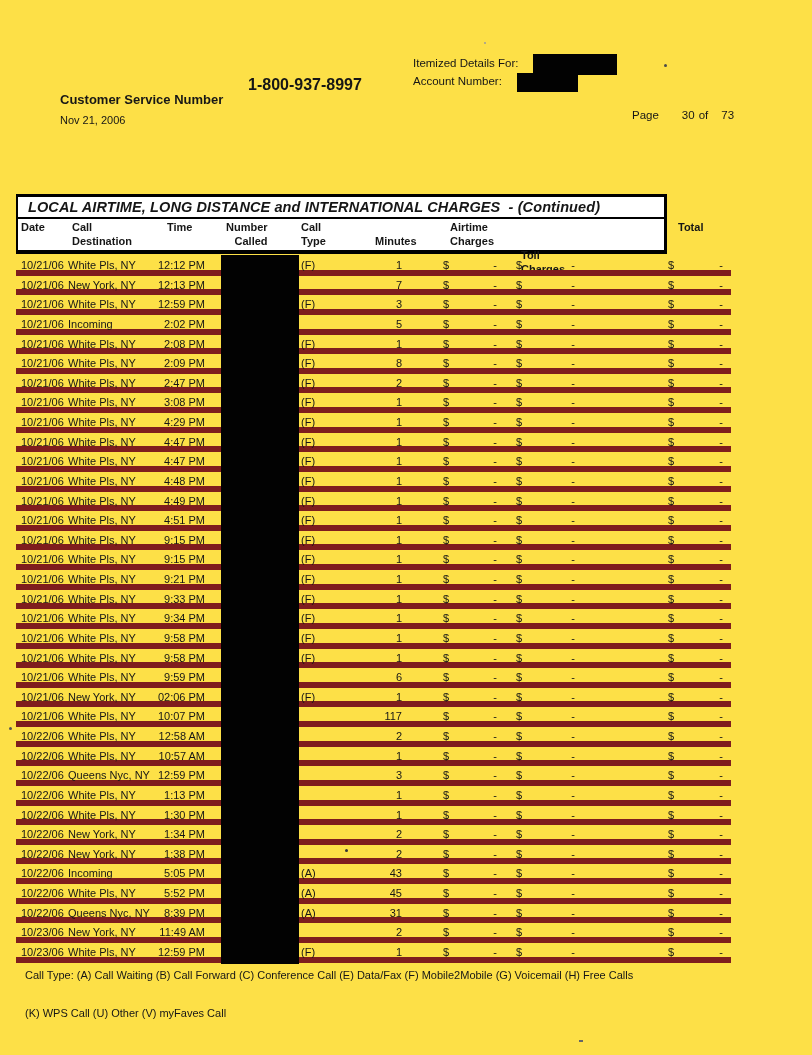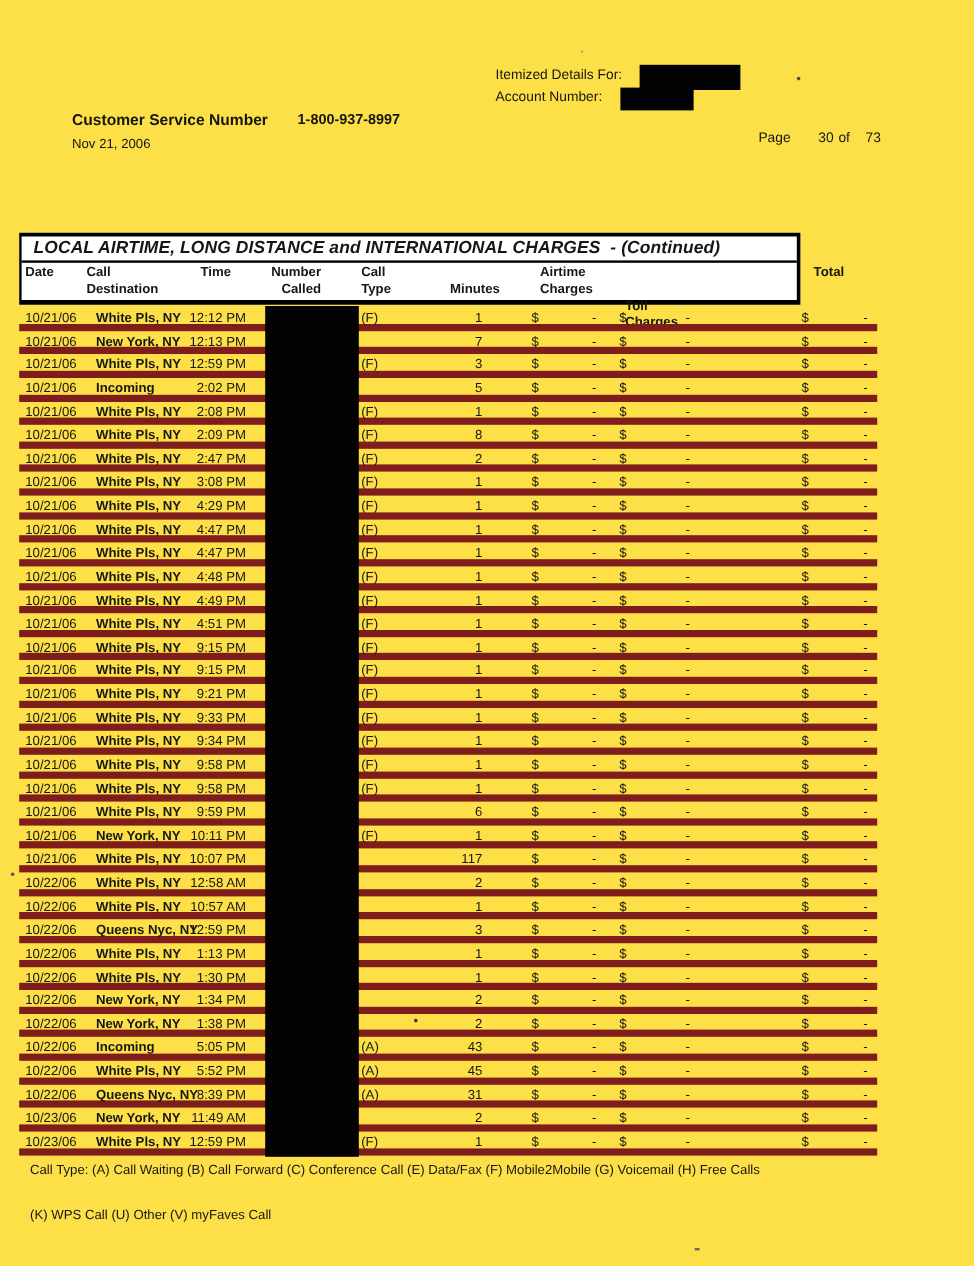--- a/index.html
+++ b/index.html
@@ -21,21 +21,21 @@
   .tbl-headrow{position:relative;height:34px;}
   .colhead{position:absolute;top:2px;font-weight:bold;font-size:11px;
            line-height:13.5px;white-space:pre-line;}
 
   
   .rows{position:absolute;left:16px;top:256px;width:715px;}
   .row{position:relative;height:19.63px;border-bottom:6px solid #7f1d1d;
        font-size:11px;box-sizing:border-box;}
   .cell{position:absolute;top:0;line-height:19px;white-space:nowrap;}
   .c-date{left:5px;}
-  .c-dest{left:64px;font-weight:bold;}
+  .c-dest{left:52px;}
   .c-time{left:140px;width:49px;text-align:right;}
   .c-type{left:285px;}
   .c-min{left:336px;width:50px;text-align:right;}
   .cur-a{left:427px;}
   .dash-a{left:461px;width:20px;text-align:right;}
   .cur-t{left:500px;}
   .dash-t{left:539px;width:20px;text-align:right;}
   .cur-tot{left:652px;}
   .dash-tot{left:687px;width:20px;text-align:right;}
 
@@ -47,21 +47,21 @@
 <body>
 
 <div class="page">
 
   <div class="abs lbl" style="left:413px;top:56px">Itemized Details For:</div>
   <div class="redact" style="left:533px;top:54px;width:84px;height:21px"></div>
   <div class="abs lbl" style="left:413px;top:74px">Account Number:</div>
   <div class="redact" style="left:517px;top:73px;width:61px;height:19px"></div>
 
   <div class="abs bold" style="left:60px;top:92px;font-size:13px">Customer Service Number</div>
-  <div class="abs bold" style="left:248px;top:92px;font-size:12px">1-800-937-8997</div>
+  <div class="abs bold" style="left:248px;top:76px;font-size:16px">1-800-937-8997</div>
   <div class="abs" style="left:60px;top:114px;font-size:11px">Nov 21, 2006</div>
 
   <div class="abs" style="left:632px;top:109px;font-size:11.5px">
     <span>Page</span><span style="margin-left:23px">30</span><span style="margin-left:4px">of</span><span style="margin-left:13px">73</span>
   </div>
 
   <div class="tbl-box">
     <div class="tbl-title">LOCAL AIRTIME, LONG DISTANCE and INTERNATIONAL CHARGES  - (Continued)</div>
     <div class="tbl-headrow" id="col-headers">
         <div class="colhead" style="left: 3px;">Date</div>
@@ -364,21 +364,21 @@
         <span class="cell cur-a">$</span>
         <span class="cell dash-a">-</span>
         <span class="cell cur-t">$</span>
         <span class="cell dash-t">-</span>
         <span class="cell cur-tot">$</span>
         <span class="cell dash-tot">-</span>
       </div>
       <div class="row">
         <span class="cell c-date">10/21/06</span>
         <span class="cell c-dest">New York, NY</span>
-        <span class="cell c-time">10:11 PM</span>
+        <span class="cell c-time">02:06 PM</span>
         <span class="cell c-type">(F)</span>
         <span class="cell c-min">1</span>
         <span class="cell cur-a">$</span>
         <span class="cell dash-a">-</span>
         <span class="cell cur-t">$</span>
         <span class="cell dash-t">-</span>
         <span class="cell cur-tot">$</span>
         <span class="cell dash-tot">-</span>
       </div>
       <div class="row">

